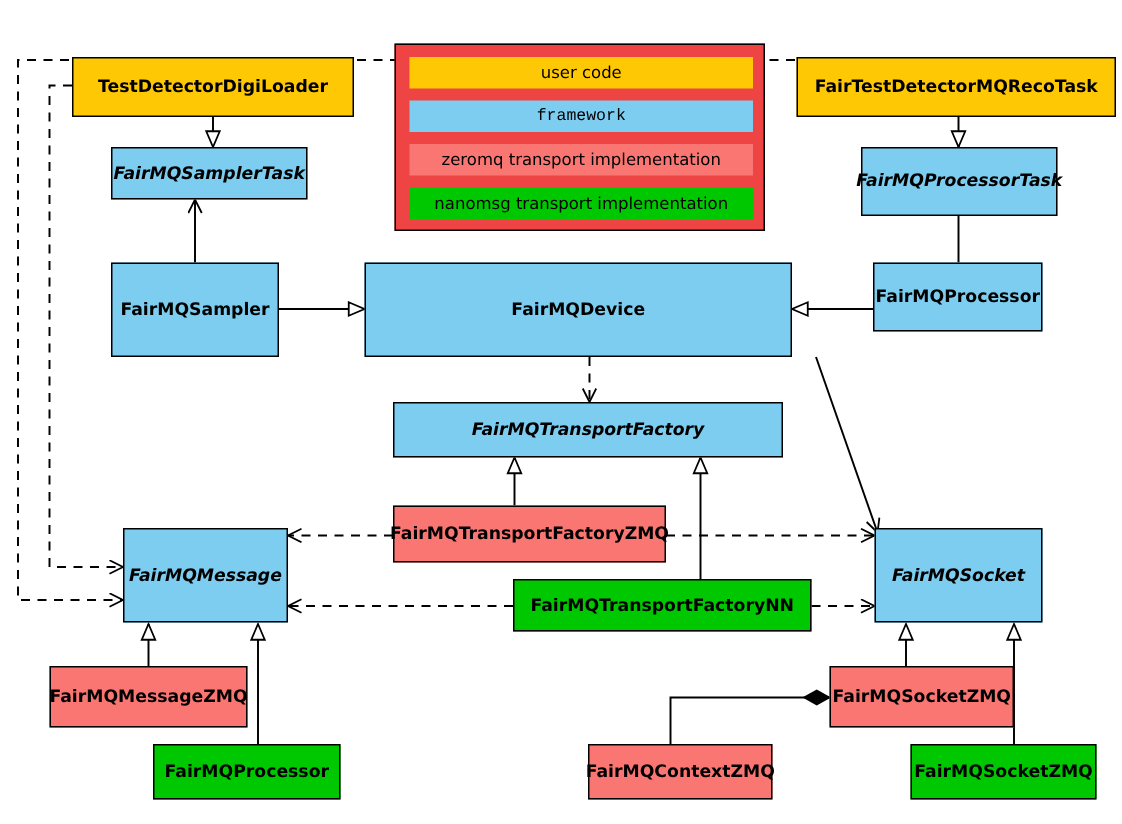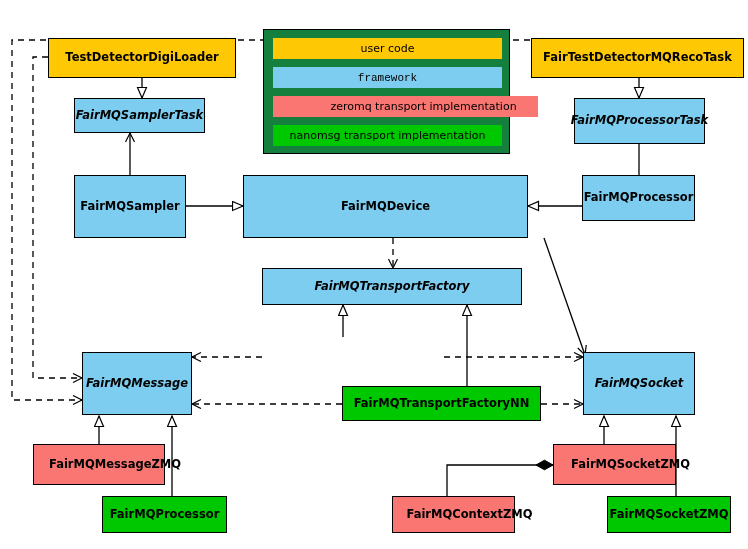--- a/index.html
+++ b/index.html
@@ -35,32 +35,32 @@
     font-weight: bold;
     color: #000000;
     line-height: 1.15;
     padding: 0 4px;
   }
   .node.abstract {
     font-style: italic;
   }
   .c-user      { background: #FFC805; }
   .c-framework { background: #7DCDF0; }
-  .c-zmq       { background: #FA7672; padding-left: 36px; }
+  .c-zmq       { background: #FA7672; }
   .c-nn        { background: #00C800; }
 
   #legend-box {
     position: absolute;
     left: 263px;
     top: 29px;
     width: 247px;
     height: 125px;
     box-sizing: border-box;
     border: 1.5px solid #000000;
-    background: #15803d;
+    background: #ef4444;
   }
   .legend-row {
     position: absolute;
     left: 9px;
     width: 229px;
     height: 21px;
     display: flex;
     align-items: center;
     justify-content: center;
     font-size: 11px;
@@ -158,20 +158,21 @@
   <div class="node c-framework abstract" style="left:574px; top:98px;  width:131px; height:46px;">FairMQProcessorTask</div>
 
   <div class="node c-framework" style="left:74px;  top:175px; width:112px; height:63px;">FairMQSampler</div>
 
   <div class="node c-framework" style="left:243px; top:175px; width:285px; height:63px;">FairMQDevice</div>
 
   <div class="node c-framework" style="left:582px; top:175px; width:113px; height:46px;">FairMQProcessor</div>
 
   <div class="node c-framework abstract" style="left:262px; top:268px; width:260px; height:37px;">FairMQTransportFactory</div>
 
+  <div class="node c-zmq" style="left:262px; top:337px; width:182px; height:38px;">FairMQTransportFactoryZMQ</div>
 
   <div class="node c-nn" style="left:342px; top:386px; width:199px; height:35px;">FairMQTransportFactoryNN</div>
 
   <div class="node c-framework abstract" style="left:82px;  top:352px; width:110px; height:63px;">FairMQMessage</div>
 
   <div class="node c-framework abstract" style="left:583px; top:352px; width:112px; height:63px;">FairMQSocket</div>
 
   <div class="node c-zmq" style="left:33px;  top:444px; width:132px; height:41px;">FairMQMessageZMQ</div>
 
   <div class="node c-nn" style="left:102px; top:496px; width:125px; height:37px;">FairMQProcessor</div>

